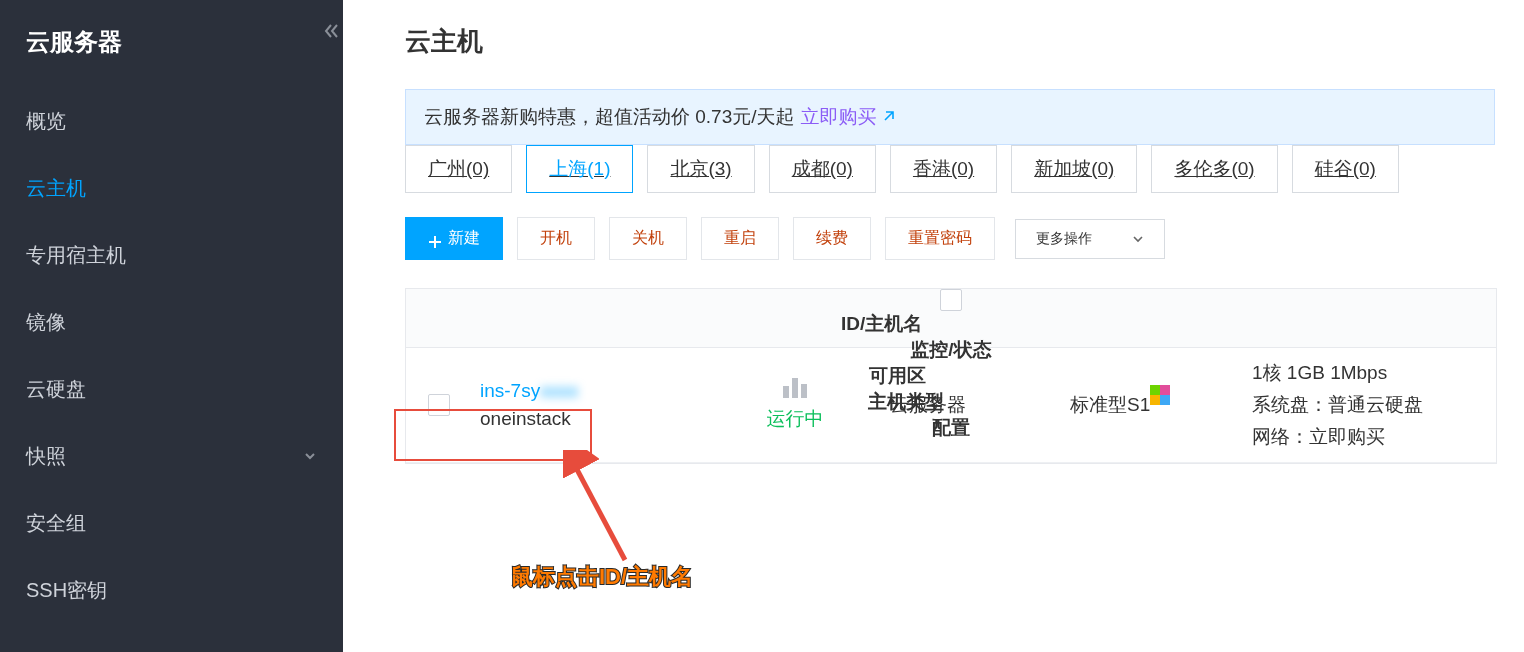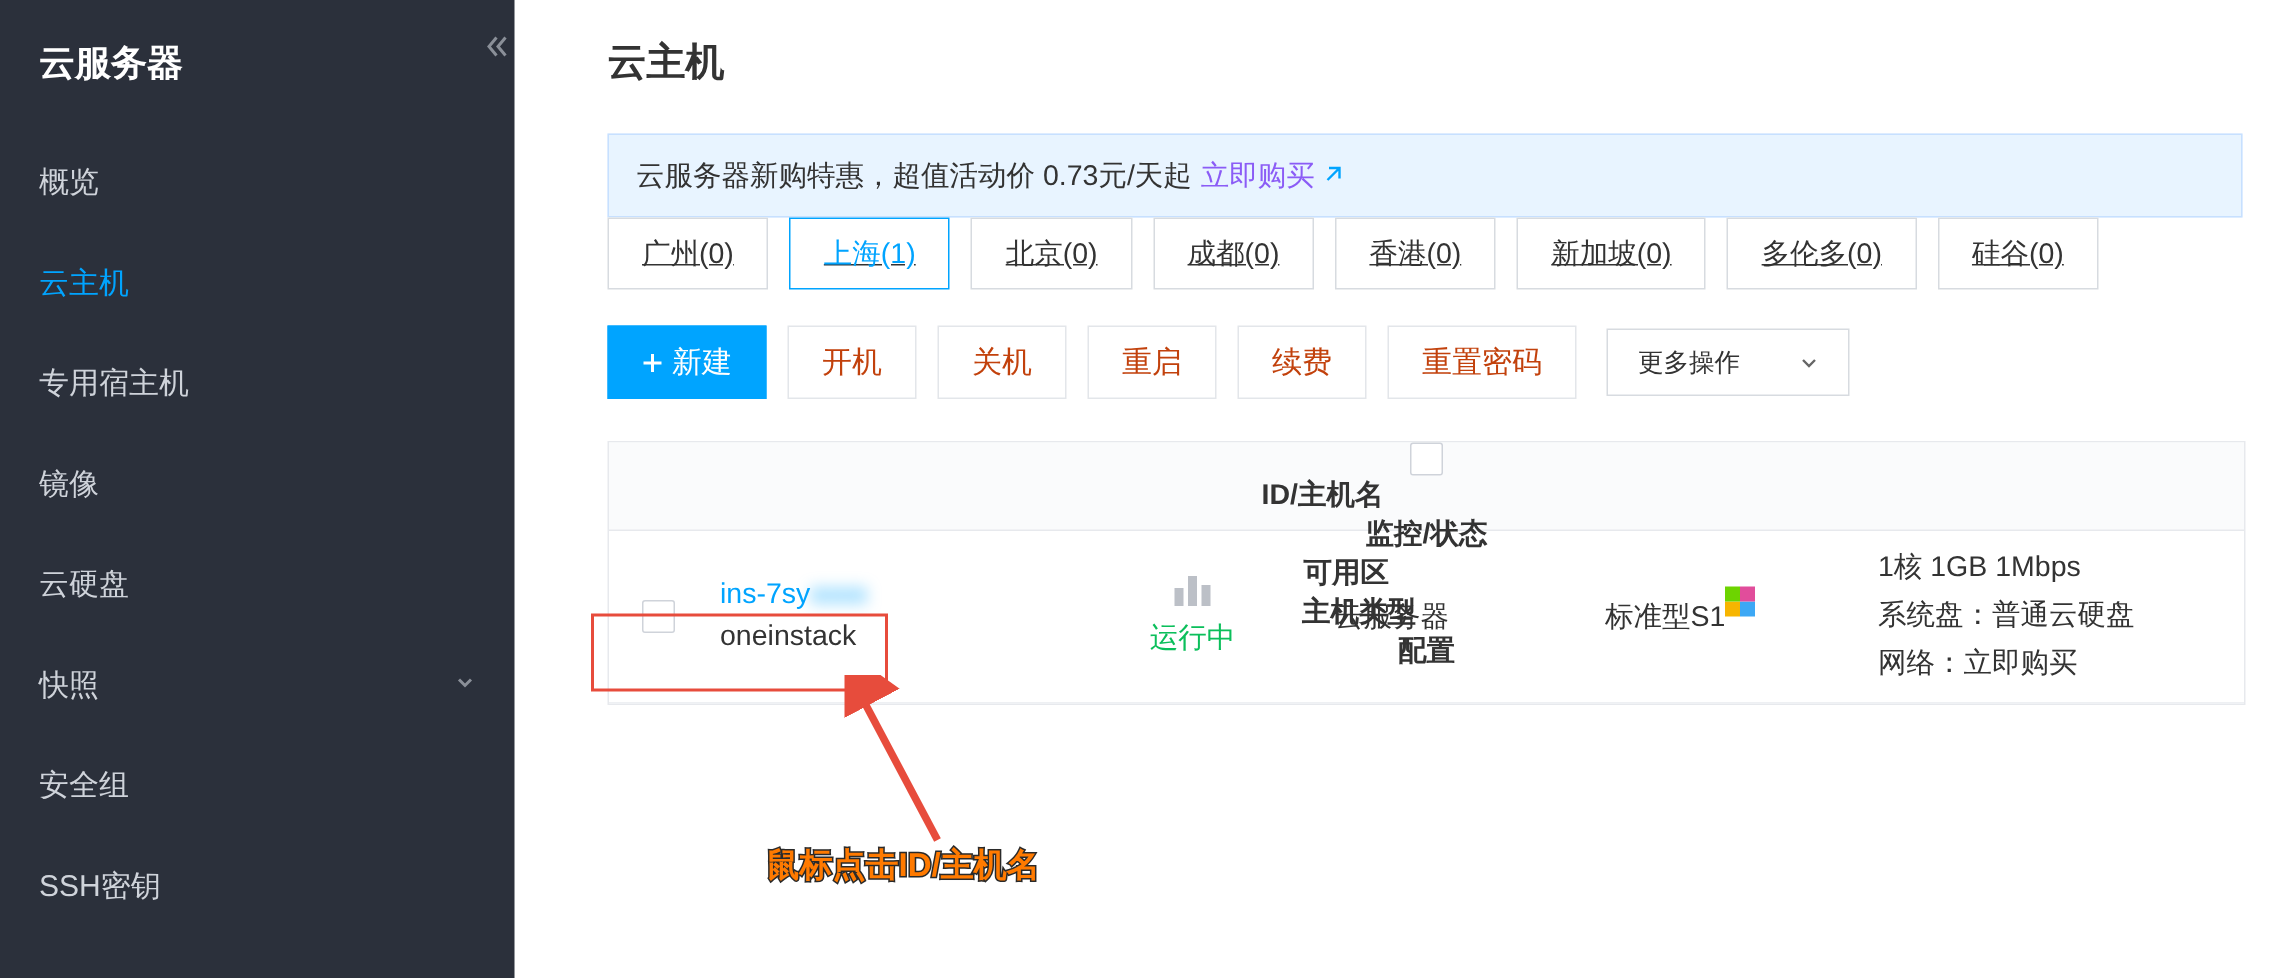--- a/index.html
+++ b/index.html
@@ -13,25 +13,25 @@
   .collapse-btn { position:absolute; top:14px; right:-6px; width:34px; height:34px; display:flex; align-items:center; justify-content:center; color:#8a8f98; cursor:pointer; }
   .main { flex:1; padding:24px 0 0 62px; box-sizing:border-box; position:relative; }
   .page-title { font-size:26px; font-weight:600; margin-bottom:30px; }
   .promo { background:#e8f4ff; border:1px solid #c7e0ff; padding:14px 18px; font-size:19px; color:#333; display:flex; align-items:center; width:1090px; box-sizing:border-box; }
   .promo a { color:#8b5cf6; text-decoration:none; display:inline-flex; align-items:center; margin-left:6px; }
   .promo a svg { margin-left:4px; }
   .regions { display:flex; gap:14px;text-decoration:underline; }
   .region-tab { border:1px solid #d7dbe0; padding:10px 22px; font-size:19px; background:#fff; cursor:pointer; }
   .region-tab.active { border:1px solid #00a4ff; color:#00a4ff; }
   .toolbar { margin-top:24px; display:flex; gap:14px; align-items:center; }
-  .btn { font-size:20px; padding:10px 22px; border:1px solid #d7dbe0; background:#fff; cursor:pointer; display:inline-flex; align-items:center; }
+  .btn { font-size:16px; padding:10px 22px; border:1px solid #d7dbe0; background:#fff; cursor:pointer; display:inline-flex; align-items:flex-end; }
   .btn.primary { background:#00a4ff; border-color:#00a4ff; color:#fff; }
   .btn.primary svg { margin-right:6px; }
   .btn.disabled { color:#c2410c; border-color:#e3e6ea; background:#fff; }
-  .more-ops { border:1px solid #d7dbe0; padding:10px 20px; font-size:17px; display:inline-flex; align-items:center; gap:40px; cursor:pointer; margin-left:6px; }
+  .more-ops { border:1px solid #d7dbe0; padding:10px 20px; font-size:14px; display:inline-flex; align-items:center; gap:40px; cursor:pointer; margin-left:6px; }
   .table { margin-top:28px; width:1090px; border:1px solid #e7e9ed; }
   .thead { display:flex; align-items:center; background:#fafbfc; border-bottom:1px solid #e7e9ed; font-size:19px; color:#333; font-weight:600; height:58px;flex-direction:column; }
   .cell { box-sizing:border-box; padding:0 8px; }
   .cell.ck { width:66px; display:flex; justify-content:center; }
   .cell.id { width:236px; }
   .cell.mon { width:174px; text-align:center; }
   .cell.zone { width:180px; }
   .cell.type { width:182px; }
   .cell.cfg { flex:1; }
   .checkbox { width:20px; height:20px; border:1px solid #cfd3da; border-radius:2px; background:#fff; cursor:pointer; }
@@ -101,21 +101,21 @@
         <span>立即购买</span>
         <svg width="14" height="14" viewBox="0 0 14 14">
             <path d="M5 2 H12 V9 M12 2 L4 10" stroke="#00a4ff" stroke-width="1.6" fill="none"></path>
           </svg>
       </a>
     </div>
 
     <div class="regions">
       <div class="region-tab">广州(0)</div>
       <div class="region-tab active">上海(1)</div>
-      <div class="region-tab">北京(0)</div>
+      <div class="region-tab">北京(3)</div>
       <div class="region-tab">成都(0)</div>
       <div class="region-tab">香港(0)</div>
       <div class="region-tab">新加坡(0)</div>
       <div class="region-tab">多伦多(0)</div>
       <div class="region-tab">硅谷(0)</div>
     </div>
 
     <div class="toolbar">
       <button class="btn primary">
         <svg width="14" height="14" viewBox="0 0 14 14">

